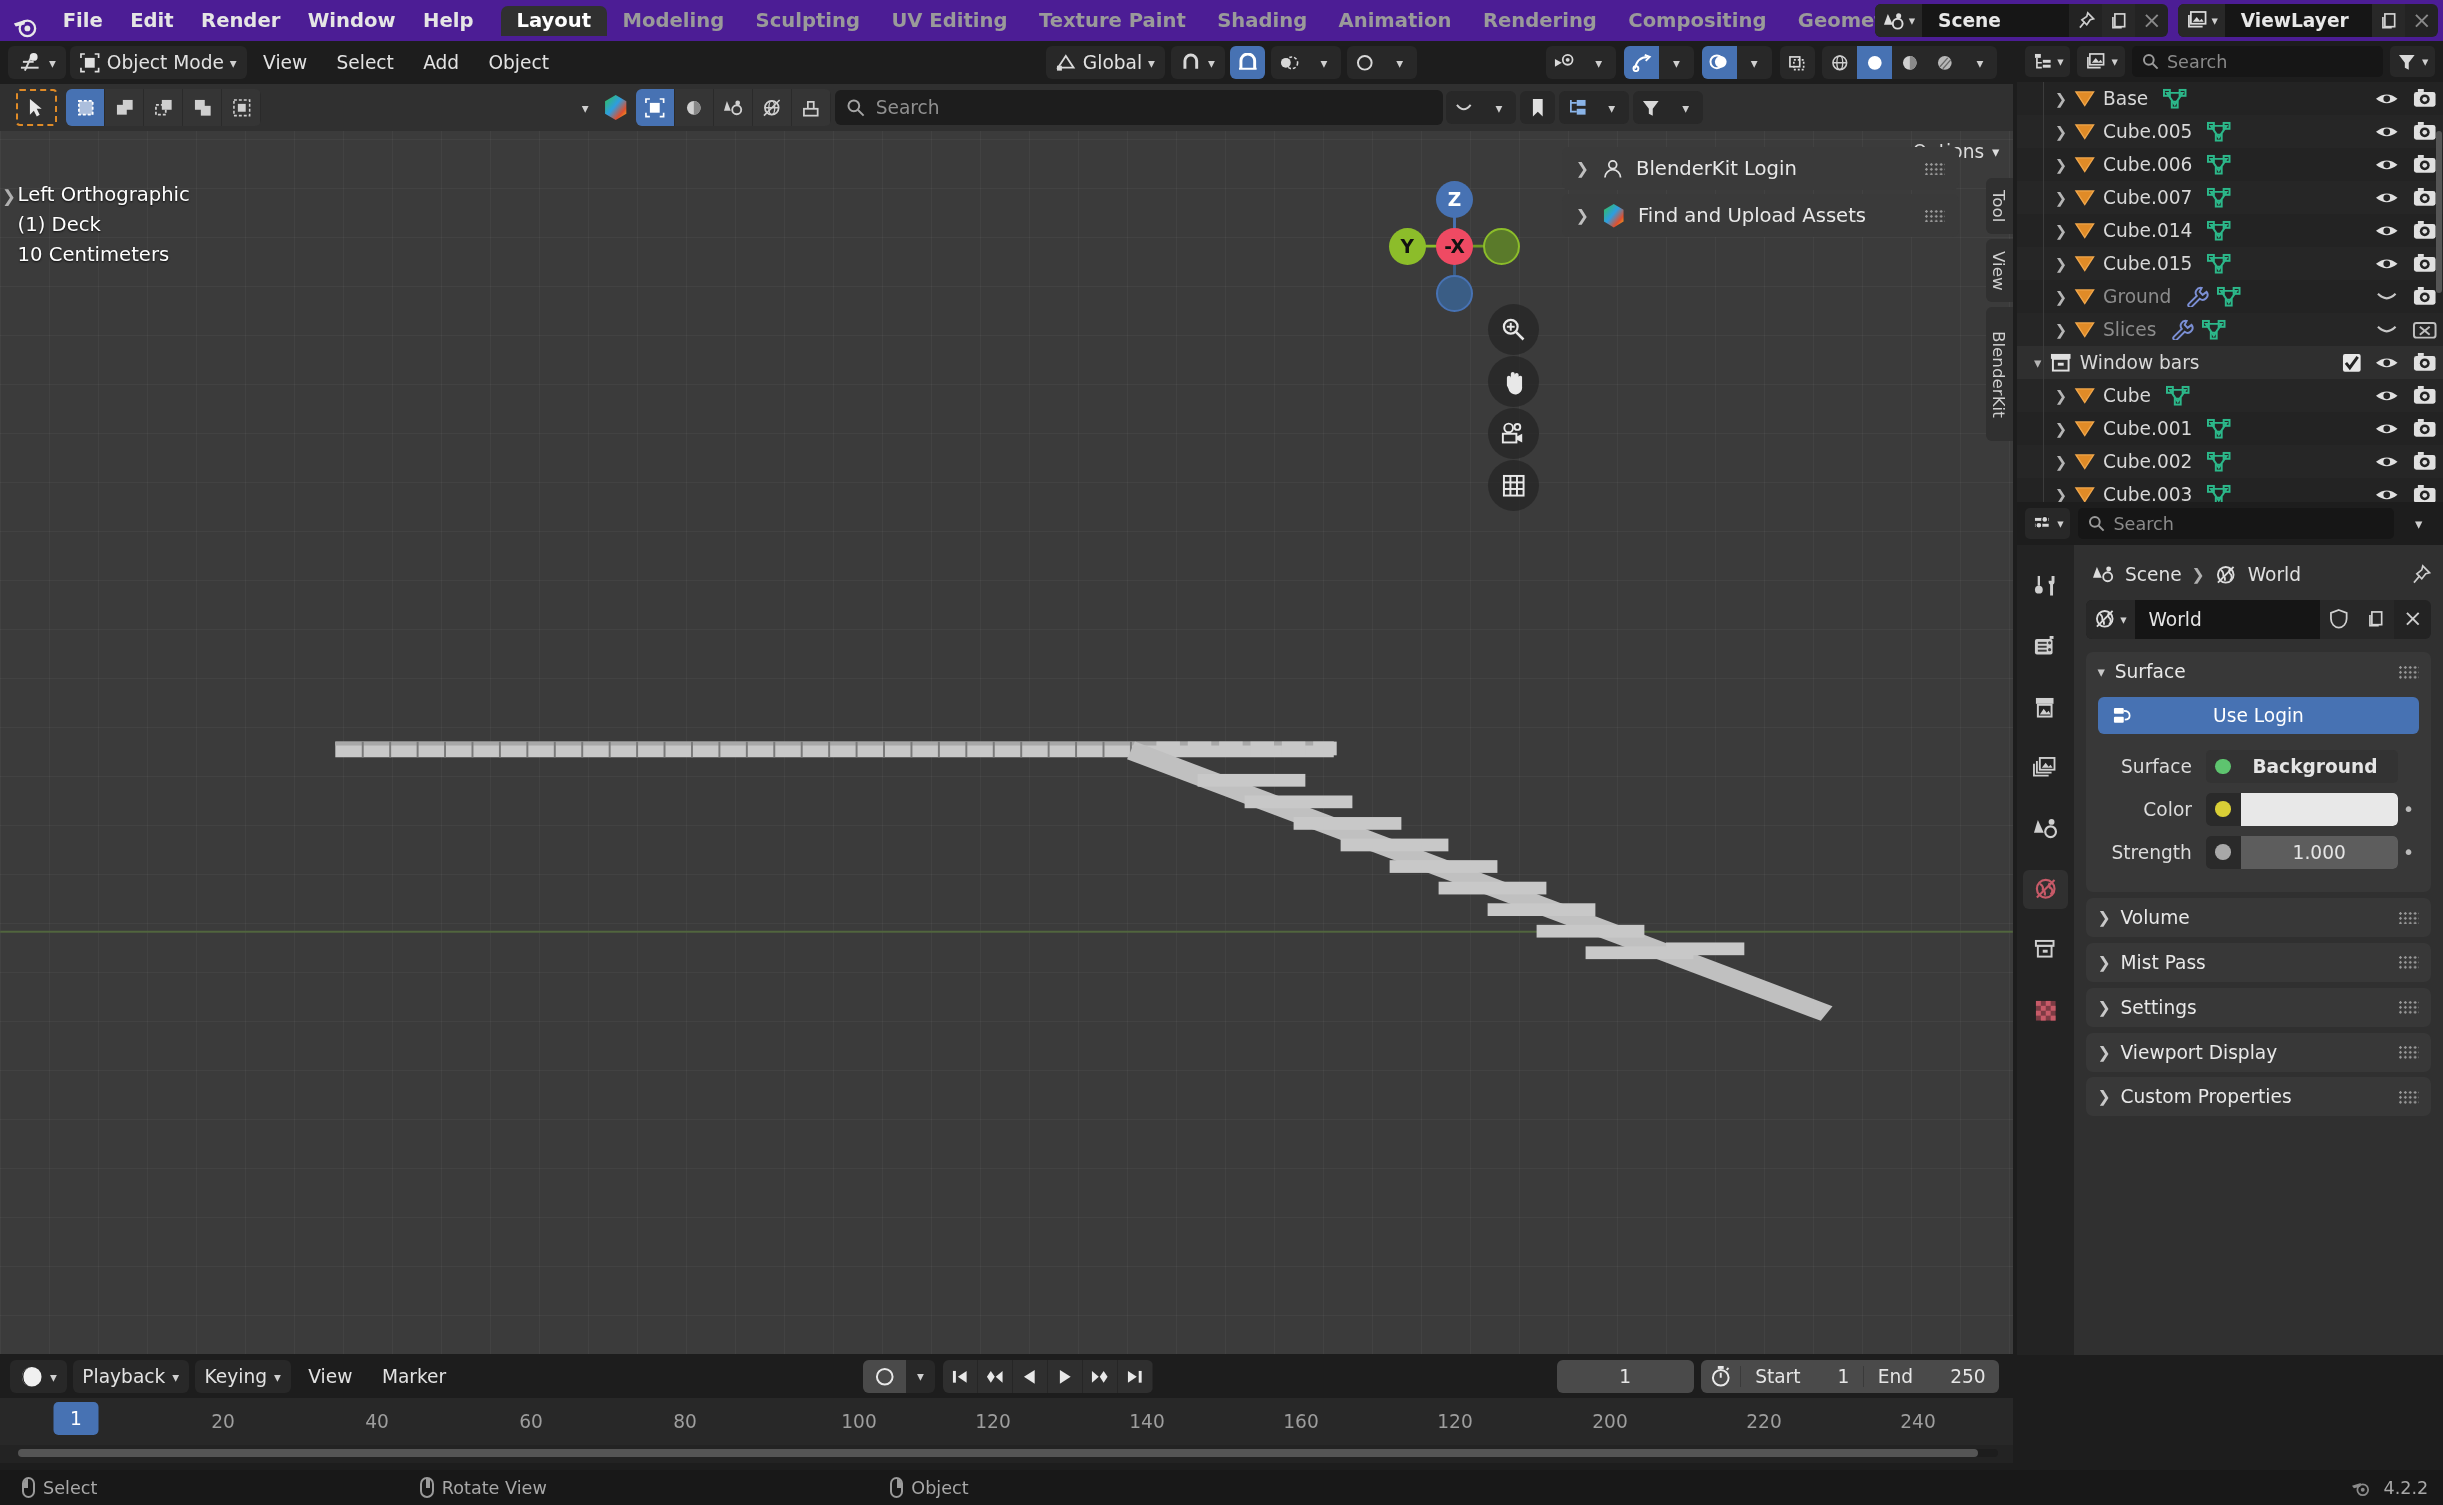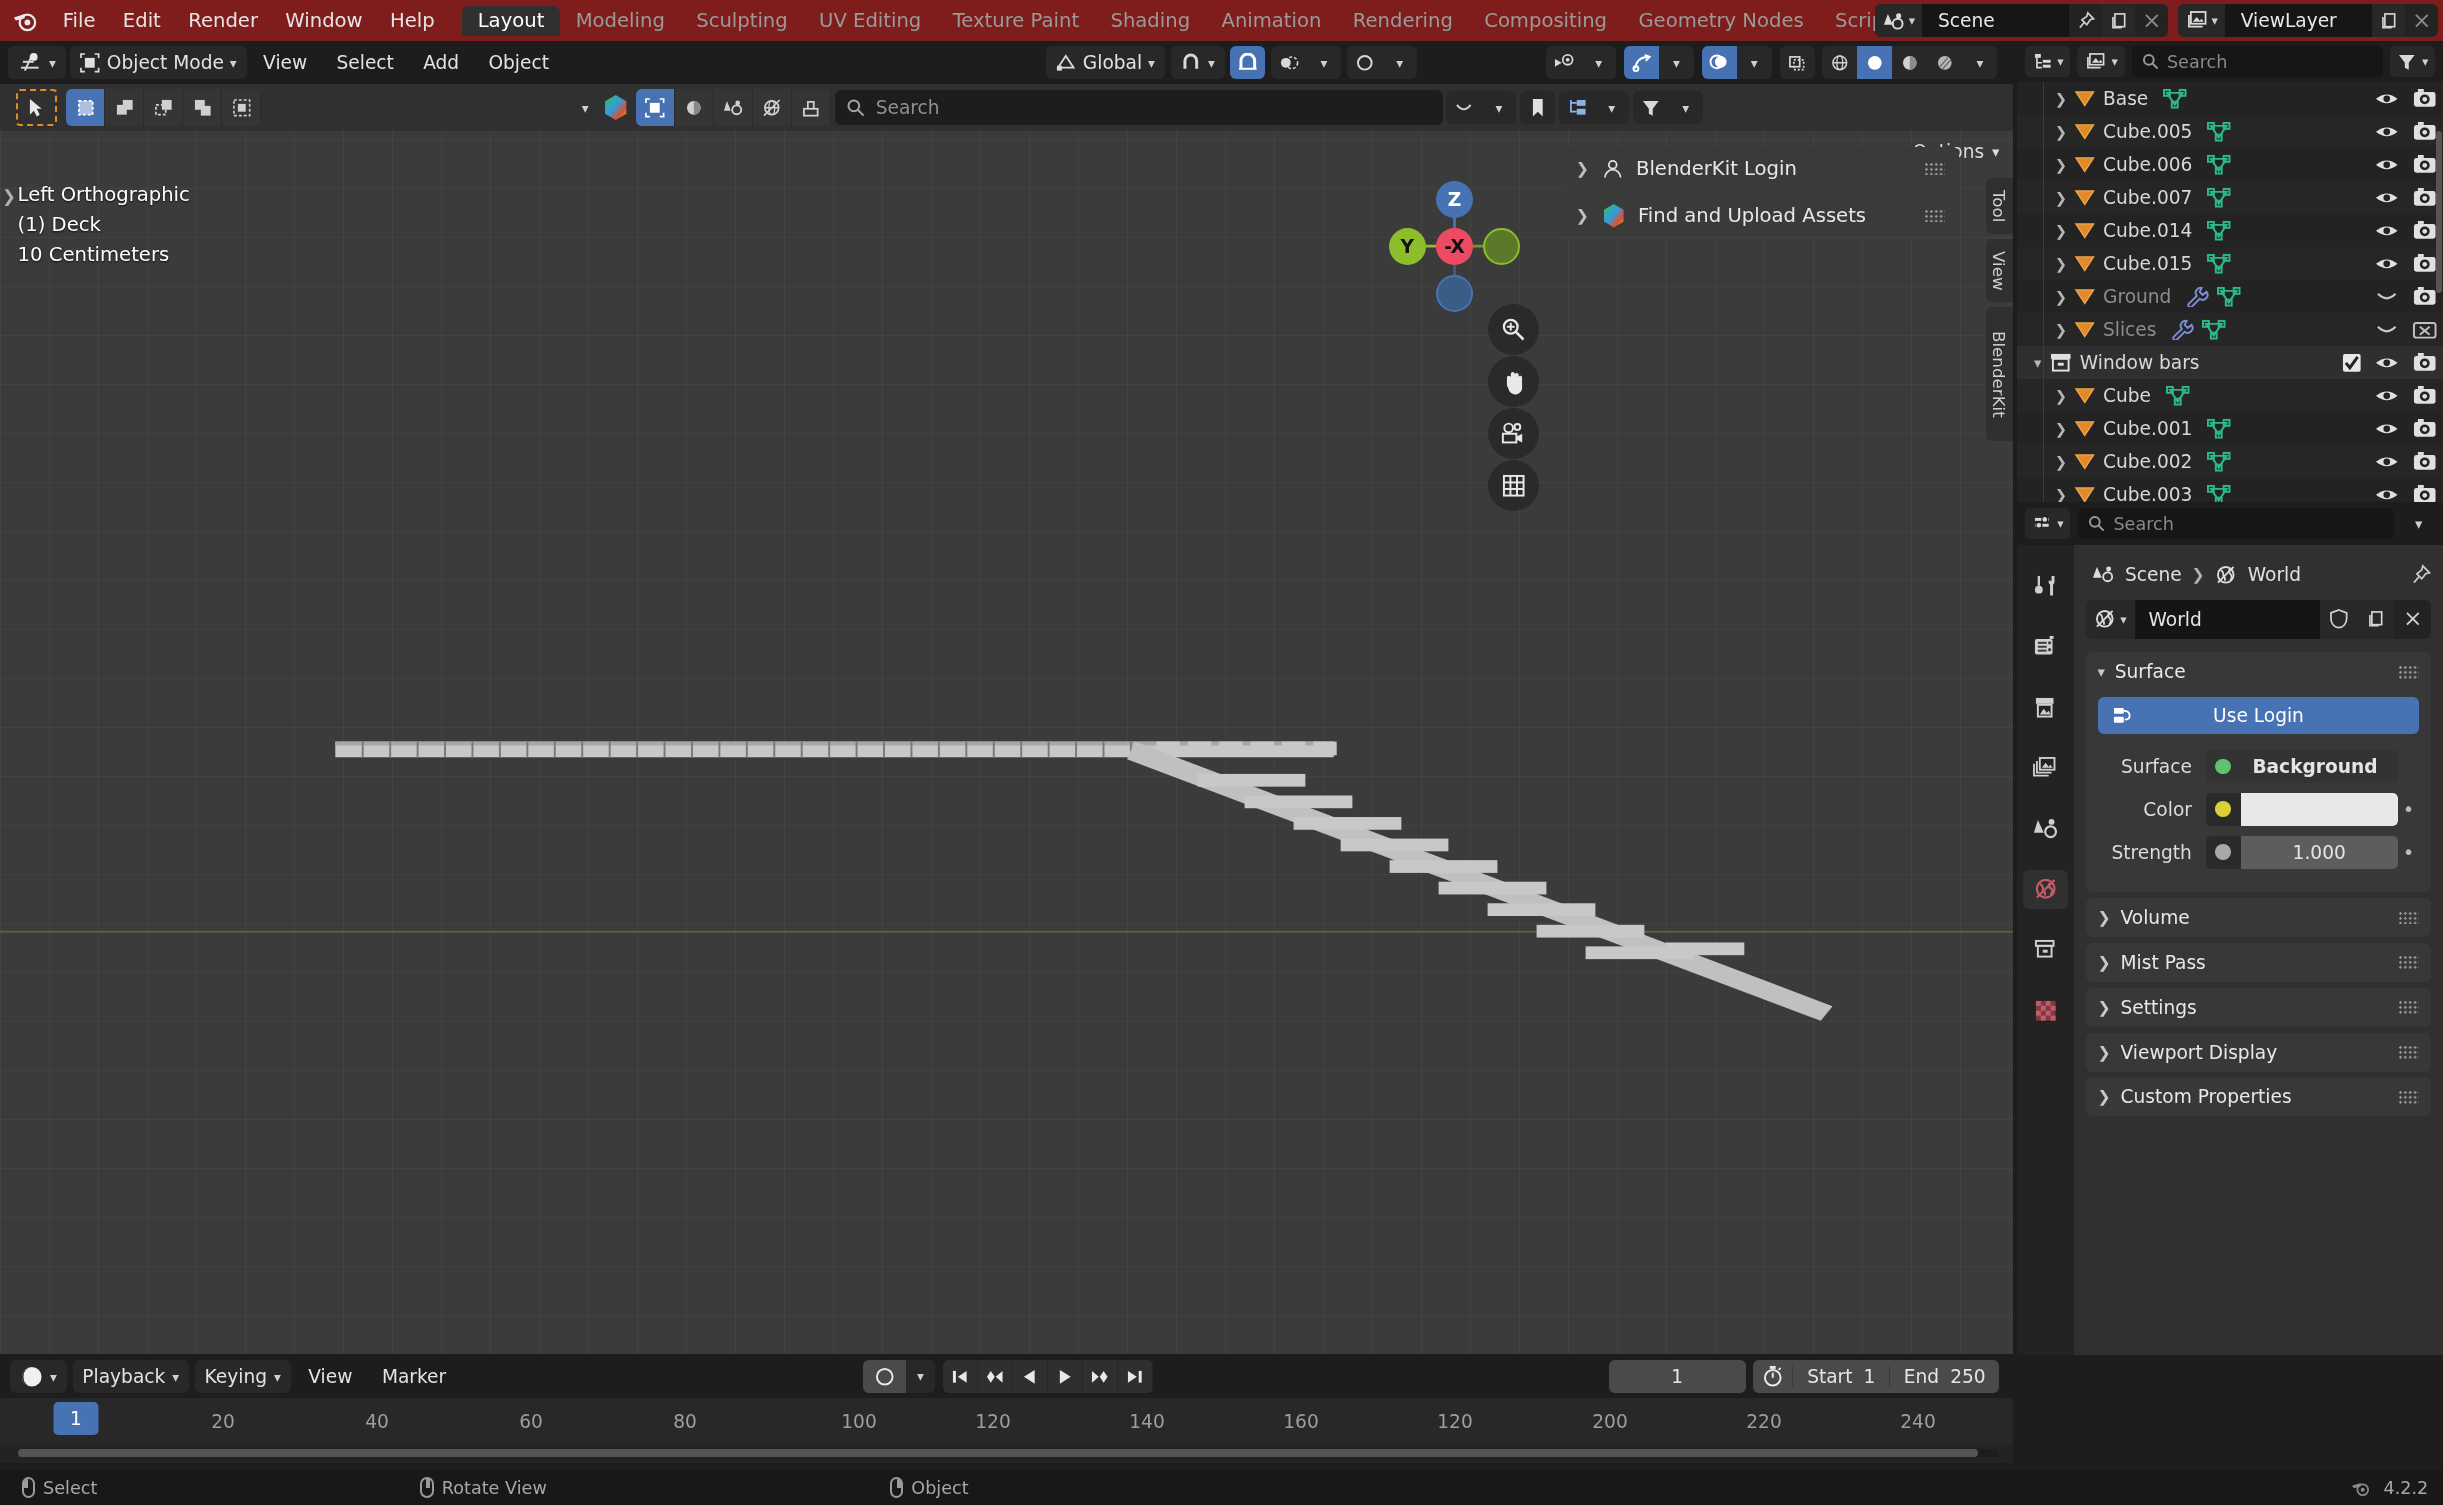--- a/index.html
+++ b/index.html
@@ -8,21 +8,21 @@
     background:#1d1d1d;
     font-family:"DejaVu Sans", sans-serif;
     color:#e5e5e5;
     -webkit-font-smoothing:antialiased;
   }
   #app{ position:relative; width:2444px; height:1506px; }
 
   
   .topbar{
     position:absolute; left:0; top:0; width:2444px; height:41px;
-    background:#7f1d1d; display:flex; align-items:center;
+    background:#4c1d95; display:flex; align-items:flex-end;font-weight:bold;
   }
   .blender-logo{ width:49px; display:flex; align-items:center; justify-content:center; }
   .menu-item{
     display:flex; align-items:center; padding:0 13.7px; font-size:19.6px;
     color:#e5e5e5; height:41px; cursor:default; white-space:nowrap;
   }
   .wstabs{ display:flex; align-items:center; margin-left:13.7px; height:41px; }
   .wstab{
     display:flex; align-items:center; padding:0 15.7px; height:30px;
     font-size:19.6px; color:#9a9a9a; white-space:nowrap;
@@ -253,21 +253,21 @@
   .tl-right{ position:absolute; right:13.7px; top:4.9px; display:flex; align-items:center; gap:7.8px;}
   .frame-field{
     width:137px; height:33px; background:#4a4a4a; border-radius:5.9px; display:flex;
     align-items:center; justify-content:center; font-size:18.6px;
   }
   .range-field{
     height:33px; background:#4a4a4a; border-radius:5.9px; display:flex; align-items:center;
     overflow:hidden;
   }
   .range-field .ri{ width:39px; display:flex; align-items:center; justify-content:center; }
-  .range-field .seg2{ display:flex; align-items:center; padding:0 13.7px; gap:11px; font-size:18.6px; border-left:1px solid #3a3a3a;}
+  .range-field .seg2{ display:flex; align-items:center; padding:0 13.7px; gap:37px; font-size:18.6px; border-left:1px solid #3a3a3a;}
   .tl-ruler{
     position:absolute; left:0; top:43px; width:2013px; height:47px; background:#282828;
     display:flex; align-items:center;
   }
   .tick{ position:absolute; font-size:18.6px; color:#9e9e9e; transform:translateX(-50%);}
   .playhead{
     position:absolute; left:49px; top:47px; width:45px; height:33px; background:#4772b3;
     border-radius:4.9px; display:flex; align-items:center; justify-content:center;
     font-size:18.6px; color:#fff; transform:translateX(-50%);
   }

